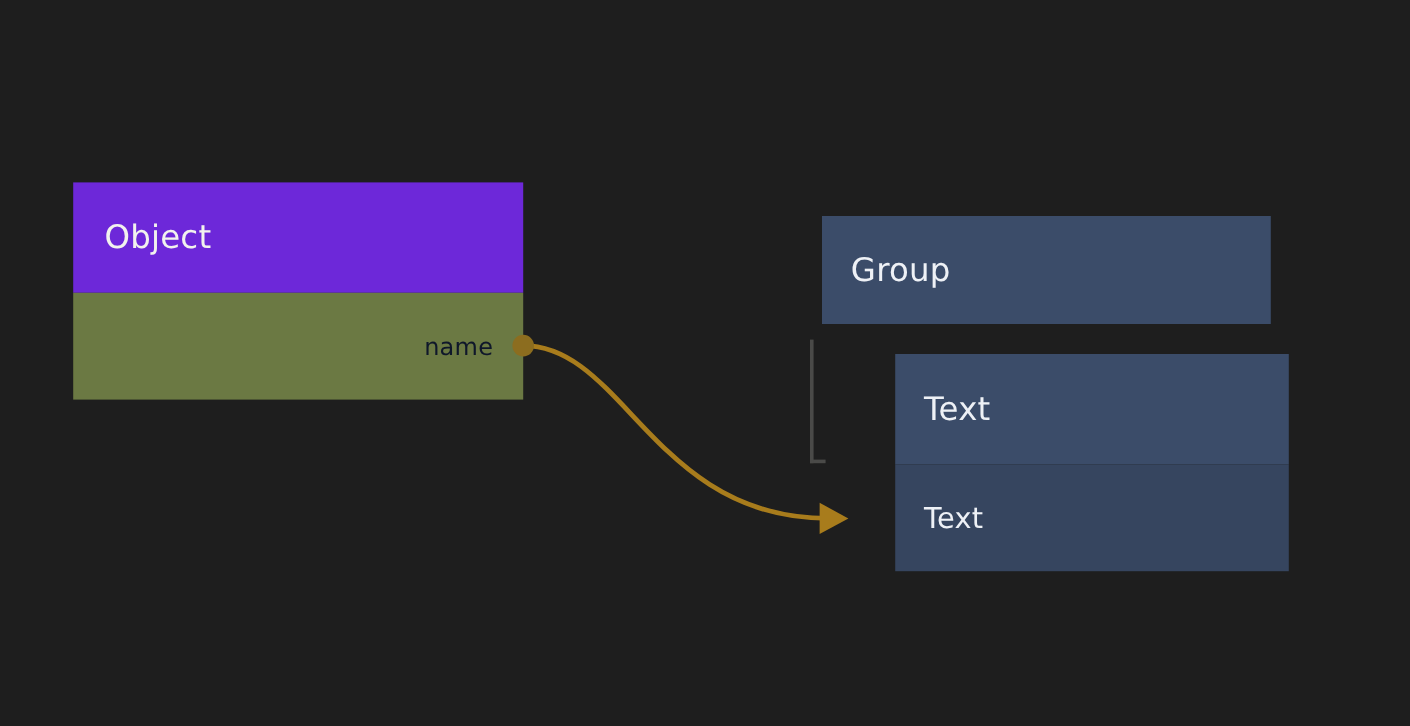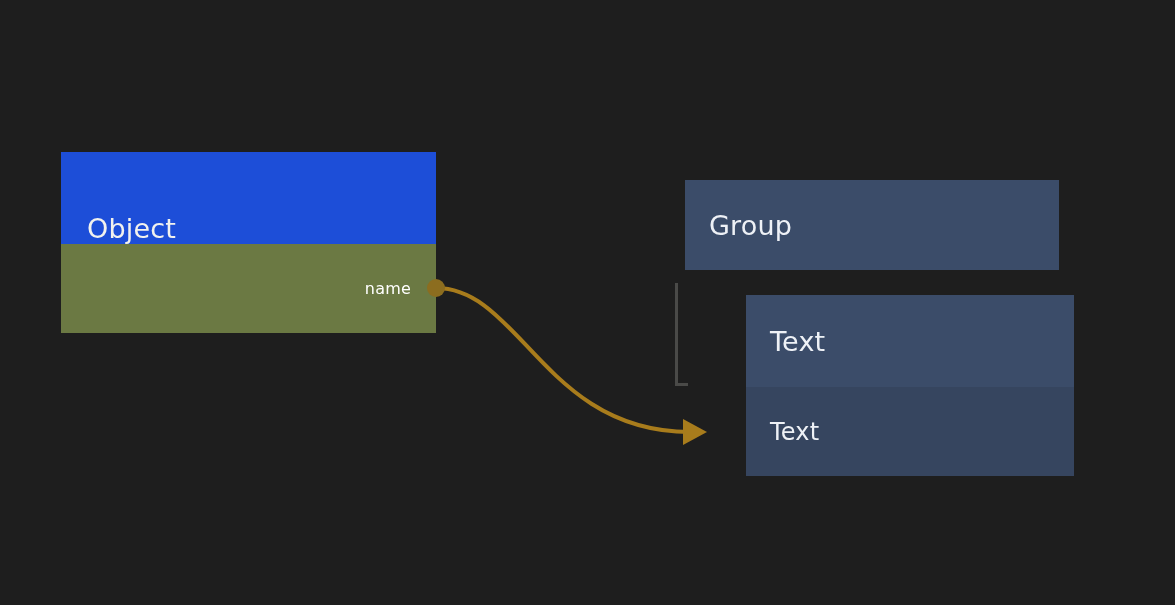--- a/index.html
+++ b/index.html
@@ -41,37 +41,36 @@
 
   
   #object-node {
     left: 61px;
     top: 152px;
     width: 375px;
     height: 181px;
   }
   #object-node .node-header {
     height: 92px;
-    background: #1d4ed8;
+    background: #6d28d9;
     padding-left: 26px;
-    align-items: flex-end;
   }
   #object-node .node-header .label {
     color: #f2f2ee;
     font-size: 27px;
   }
   #object-node .node-field {
     height: 89px;
     background: #6b7943;
     justify-content: flex-end;
     padding-right: 25px;
   }
   #object-node .node-field .label {
-    color: #ffffff;
-    font-size: 16px;
+    color: #0f172a;
+    font-size: 20px;
   }
 
   
   .port-dot {
     position: absolute;
     width: 18px;
     height: 18px;
     border-radius: 50%;
     background: #8c6d1f;
   }

